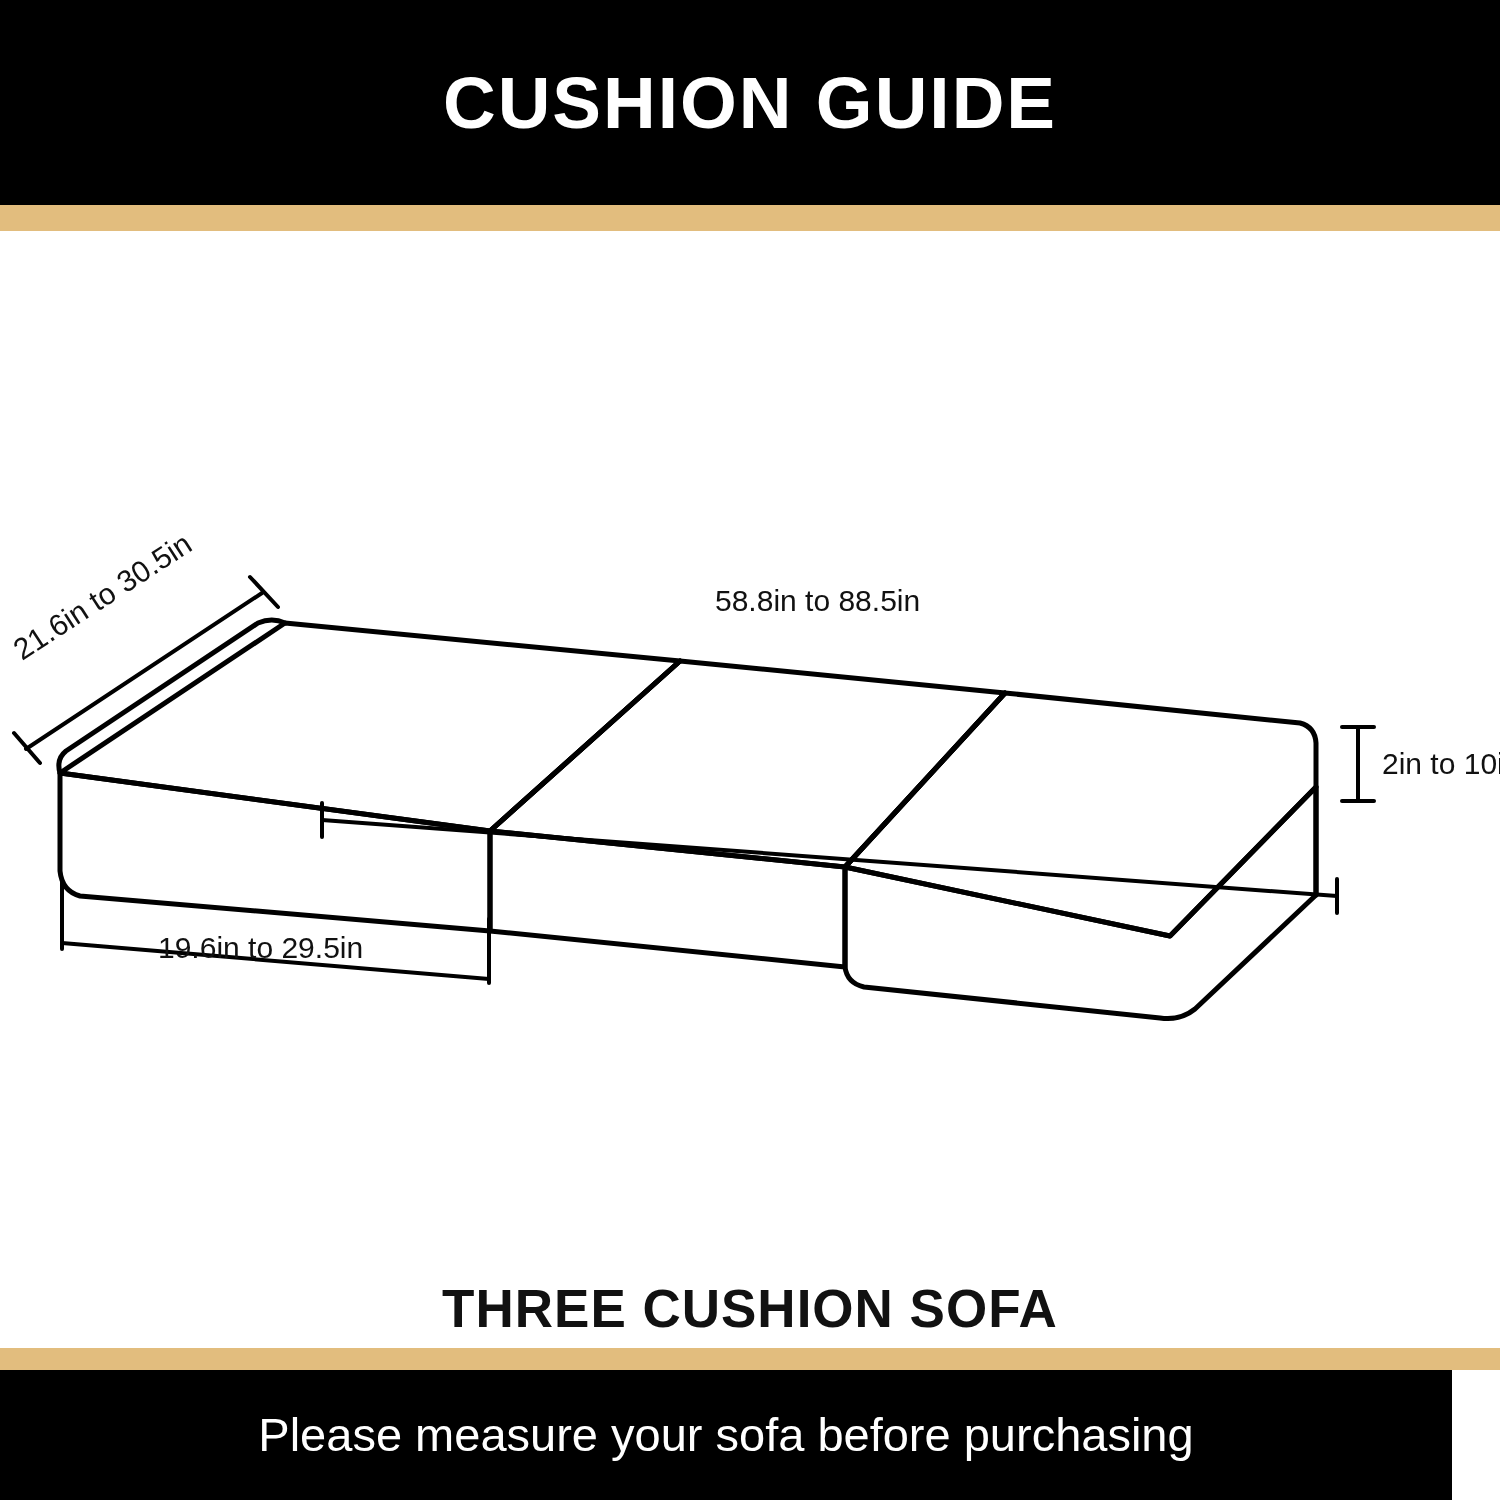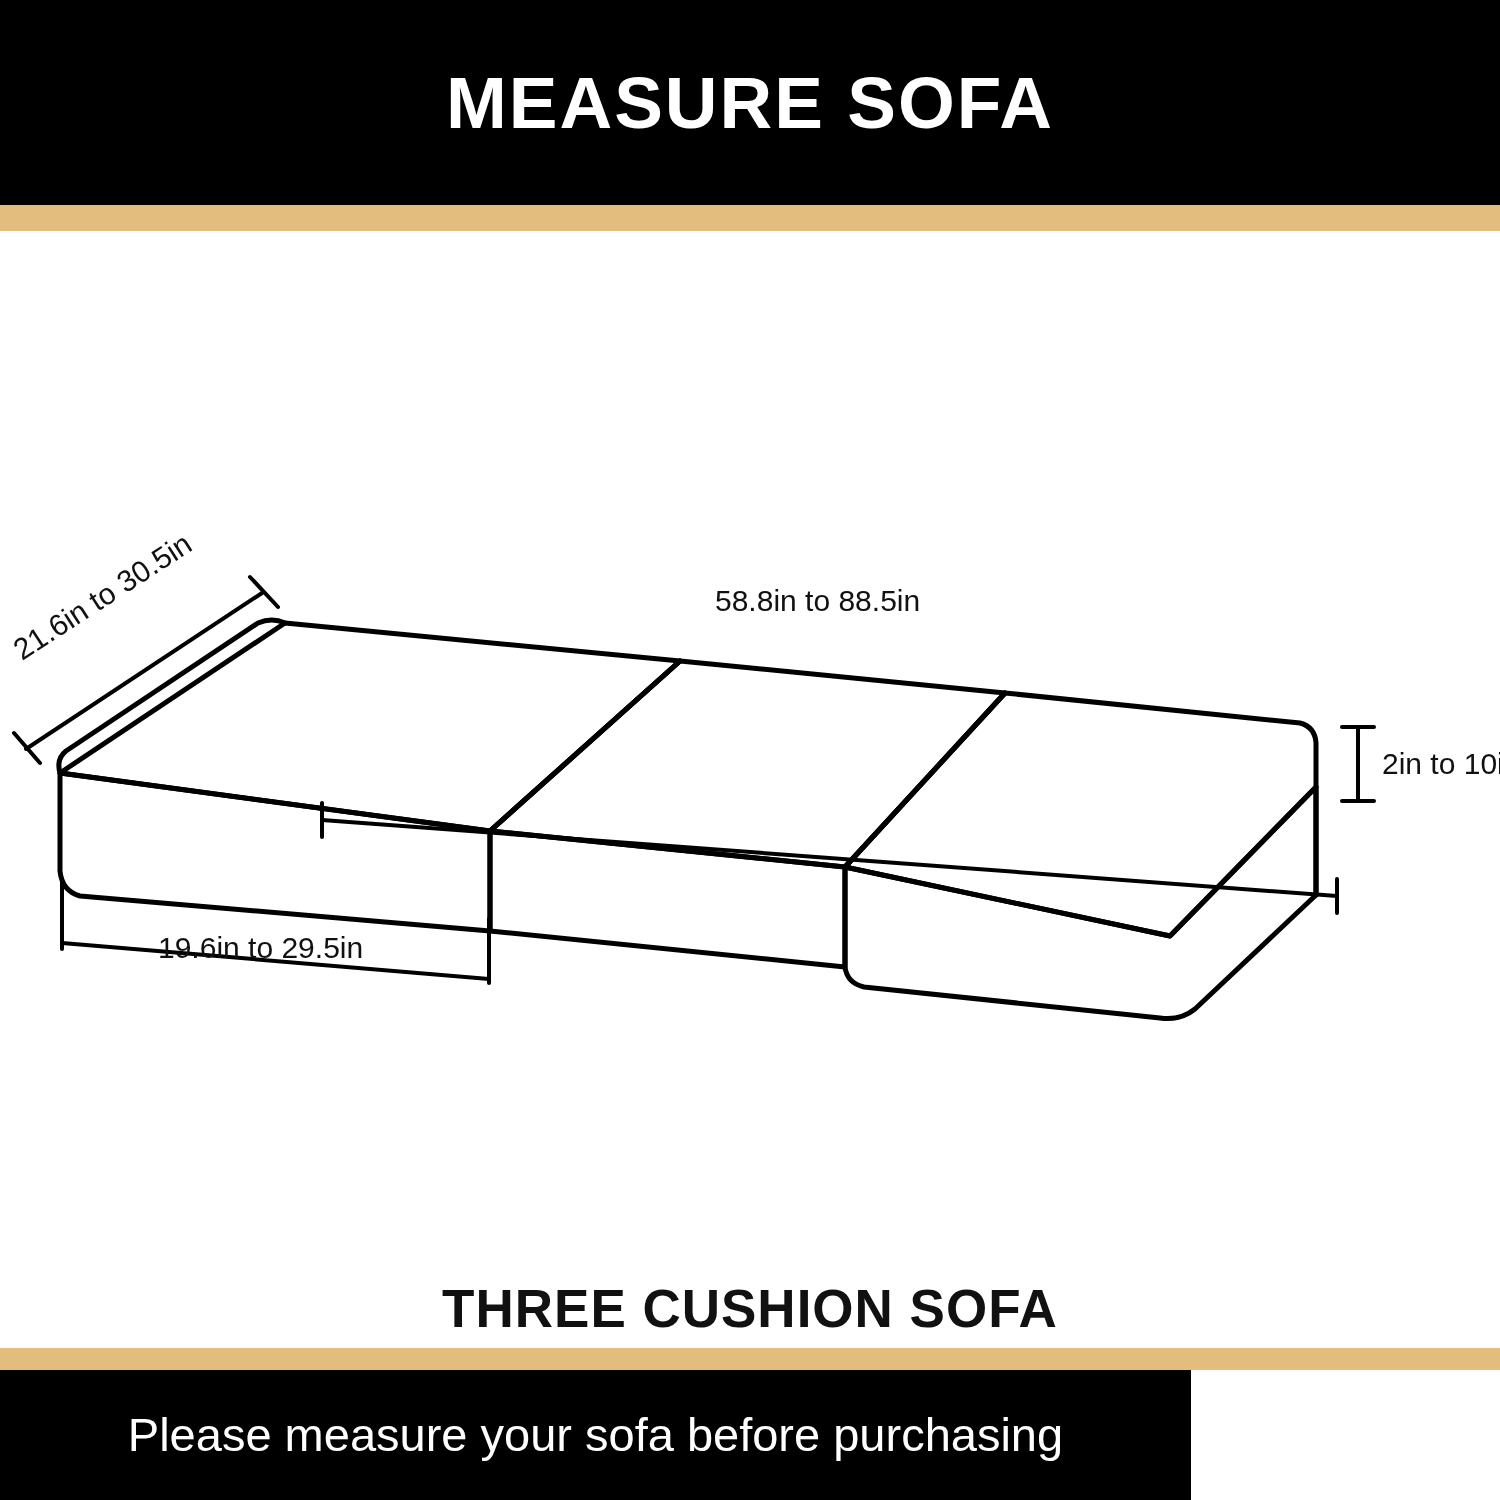--- a/index.html
+++ b/index.html
@@ -57,21 +57,21 @@
     left: 0;
     top: 1348px;
     width: 1500px;
     height: 22px;
     background: #e2bd7e;
   }
   .bottom-banner {
     position: absolute;
     left: 0;
     top: 1370px;
-    width: 1191px;
+    width: 1452px;
     height: 130px;
     background: #000000;
     display: flex;
     align-items: center;
     justify-content: center;
   }
   .bottom-text {
     color: #ffffff;
     font-size: 47px;
     font-weight: normal;
@@ -110,21 +110,21 @@
     font-size: 30px;
     fill: #111111;
   }
 </style>
 </head>
 <body>
 
 <div class="page">
 
   <div class="top-banner">
-    <div class="top-title">MEASURE SOFA</div>
+    <div class="top-title">CUSHION GUIDE</div>
   </div>
   <div class="gold-rule-top"></div>
 
   <div class="illustration">
     <svg viewBox="0 0 1500 990" xmlns="http://www.w3.org/2000/svg">
       <g fill="none" stroke="#000000" stroke-width="5" stroke-linejoin="round" stroke-linecap="round">
 
         <path d="M 60 542 L 285 392 L 680 430 L 490 600 Z"></path>
         <path d="M 60 542 L 60 640 Q 62 660 80 665 L 490 700 L 490 600 Z"></path>
         <path d="M 60 542 Q 58 532 70 524 L 290 385 Q 300 380 310 385 L 285 392 Z" fill="none" stroke="none"></path>

